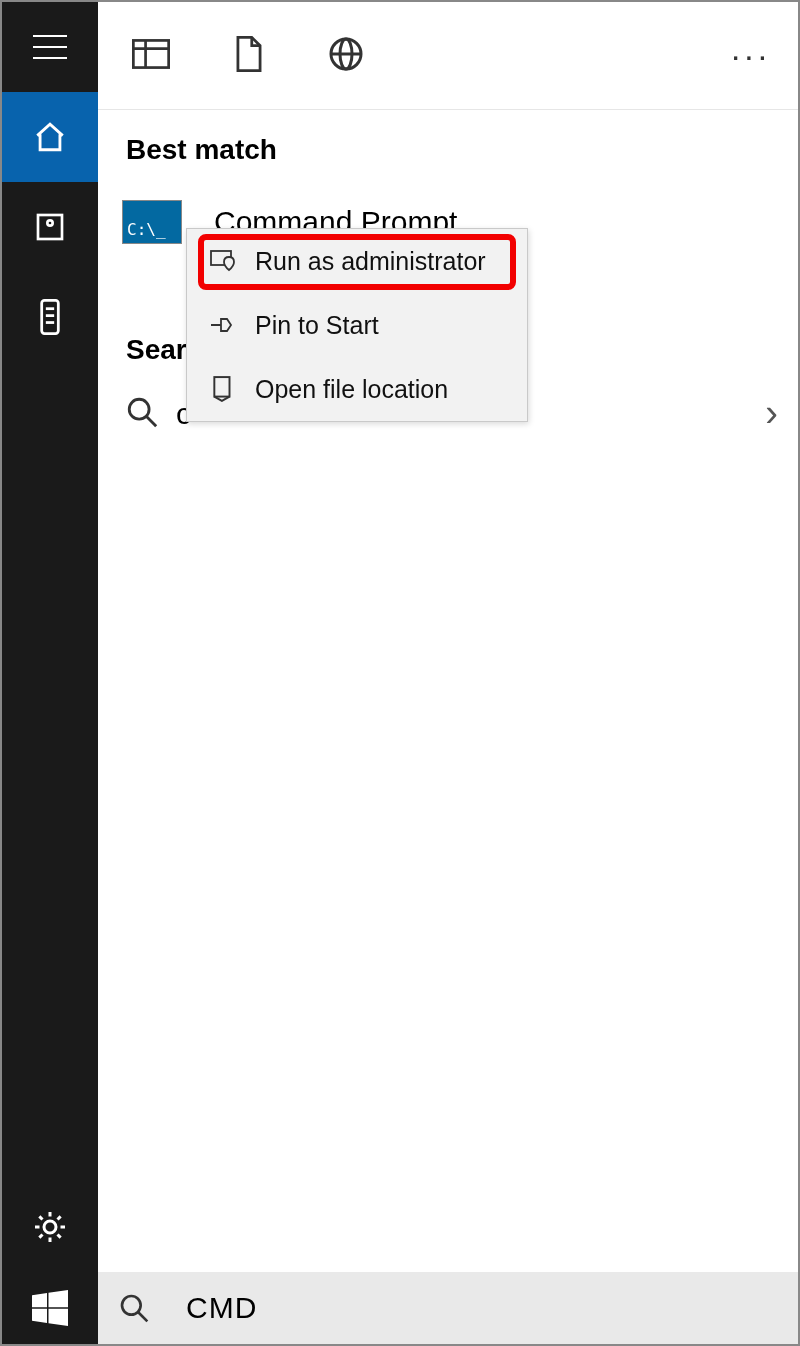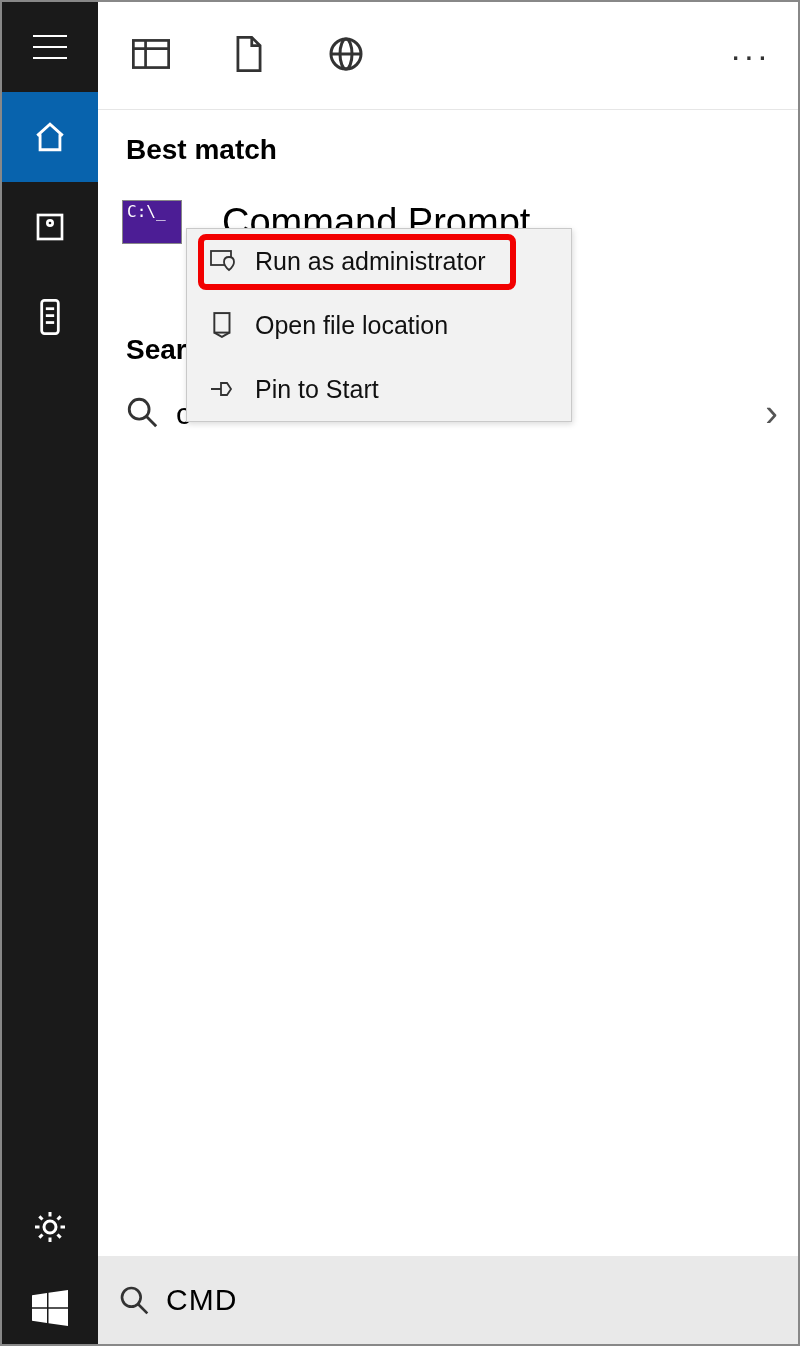--- a/index.html
+++ b/index.html
@@ -56,63 +56,64 @@
 }
 .result-row {
   display: flex;
   align-items: center;
   margin-top: 34px;
   padding-left: 24px;
   padding-right: 20px;
 }
 .cmd-icon {
   width: 60px; height: 44px;
-  background: #4c1d95;
+  background: #0369a1;
   border: 1px solid #888;
   color: #fff;
   font-family: monospace;
   font-size: 16px;
-  padding: 3px 4px;
+  padding: 21px 4px;
   line-height: 1;
 }
 .result-title {
-  font-size: 38px;
-  margin-left: 40px;
+  font-size: 30px;
+  margin-left: 32px;
   color: #000;
 }
 .search-sugg {
   display: flex;
   align-items: center;
   margin-top: 26px;
   padding-left: 24px;
 }
 .search-sugg .mag { width: 40px; text-align: center; }
 .search-sugg .txt { font-size: 30px; margin-left: 14px; }
 .searchbar {
   position: absolute;
   left: 96px; right: 0; bottom: 0;
-  height: 88px;
+  height: 72px;
   background: #e9e9e9;
   display: flex;
   align-items: center;
   padding-left: 20px;
+  gap: 20px;
 }
 .searchbar .txt { font-size: 30px; margin-left: 16px; letter-spacing: 1px; }
 .start-btn {
   position: absolute;
   left: 0; bottom: 0;
   width: 96px; height: 72px;
   background: #1a1a1a;
   display: flex; align-items: center; justify-content: center;
 }
 .context-menu {
   position: absolute;
   left: 184px;
   top: 226px;
-  width: 386px;
+  width: 342px;
   background: #f2f2f2;
   border: 1px solid #c9c9c9;
   box-shadow: 1px 2px 6px rgba(0,0,0,0.15);
 }
 .context-menu .item {
   display: flex;
   align-items: center;
   height: 64px;
   padding: 0 18px;
   font-size: 25px;
@@ -243,30 +244,30 @@
     <span class="icn">
       <svg width="26" height="22" viewBox="0 0 26 22" stroke="#333" fill="none" stroke-width="1.8">
           <rect x="1" y="1" width="20" height="14"></rect>
           <path d="M14 12c0-3 2-5 5-5s5 2 5 5c0 4-5 8-5 8s-5-4-5-8z" fill="#f2f2f2"></path>
         </svg>
     </span>
     <span class="lbl">Run as administrator</span>
   </div>
   <div class="item">
     <span class="icn">
+      <svg width="26" height="20" viewBox="0 0 26 20" stroke="#333" fill="none" stroke-width="1.8">
+          <path d="M1 10h10M11 4h6l4 6-4 6h-6z"></path>
+        </svg>
+    </span>
+    <span class="lbl">Pin to Start</span>
+  </div>
+  <div class="item">
+    <span class="icn">
       <svg width="22" height="26" viewBox="0 0 18 24" stroke="#333" fill="none" stroke-width="1.8">
           <rect x="1" y="1" width="14" height="18"></rect>
           <path d="M1 19l7 4 7-4"></path>
         </svg>
     </span>
     <span class="lbl">Open file location</span>
   </div>
-  <div class="item">
-    <span class="icn">
-      <svg width="26" height="20" viewBox="0 0 26 20" stroke="#333" fill="none" stroke-width="1.8">
-          <path d="M1 10h10M11 4h6l4 6-4 6h-6z"></path>
-        </svg>
-    </span>
-    <span class="lbl">Pin to Start</span>
-  </div>
 </div>
 
 <div class="highlight" style="left:196px; top:232px; width:318px; height:56px;"></div>
 
 </body></html>

